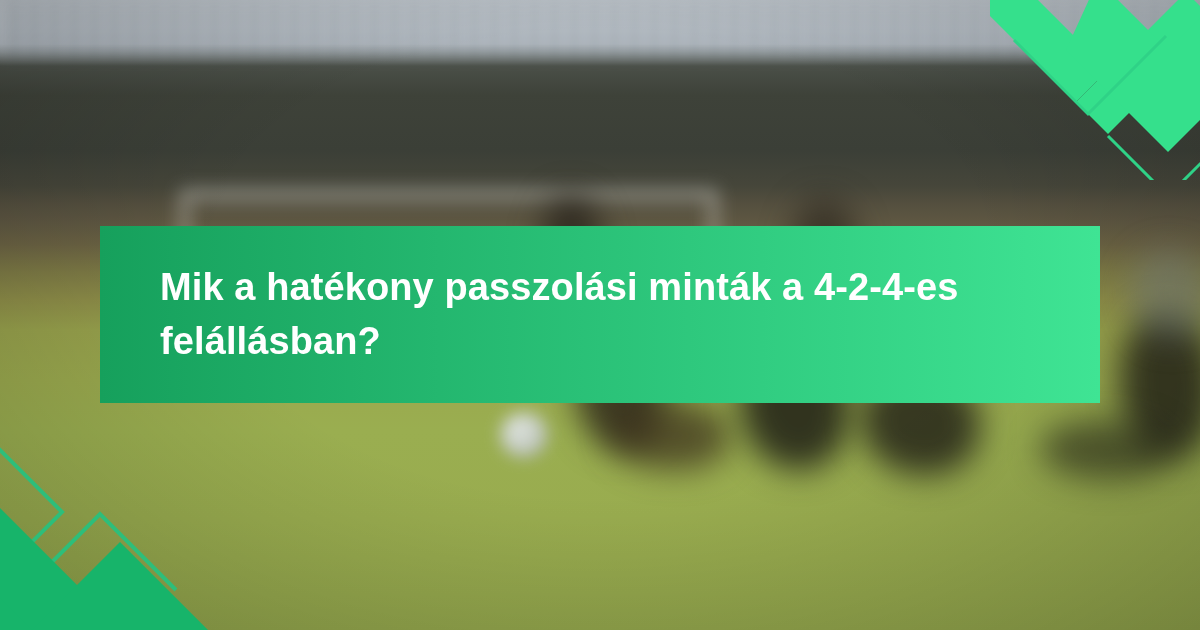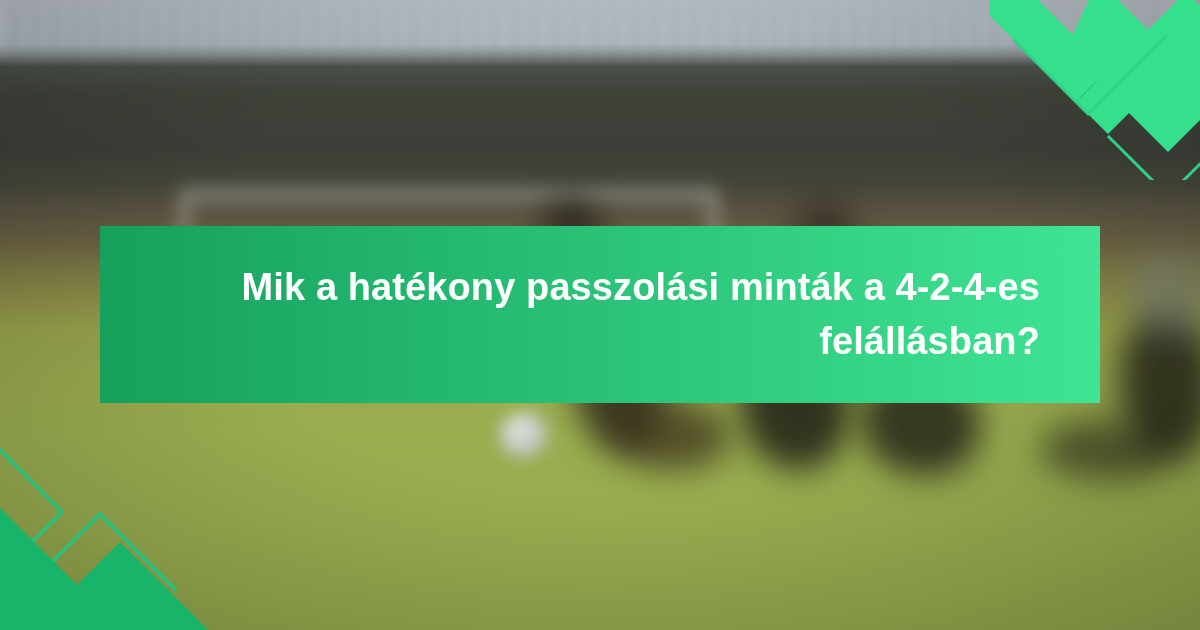--- a/index.html
+++ b/index.html
@@ -116,21 +116,21 @@
     height: 177px;
     display: flex;
     align-items: center;
     justify-content: center;
     box-sizing: border-box;
     padding: 0 60px;
   }
   #banner-title {
     margin: 0;
     width: 100%;
-    text-align: right;
+    text-align: left;
     color: #ffffff;
     font-size: 38px;
     line-height: 1.42;
     font-weight: 700;
     letter-spacing: .1px;
     font-family: "Liberation Sans", sans-serif;
   }
 </style>
 </head>
 <body>

